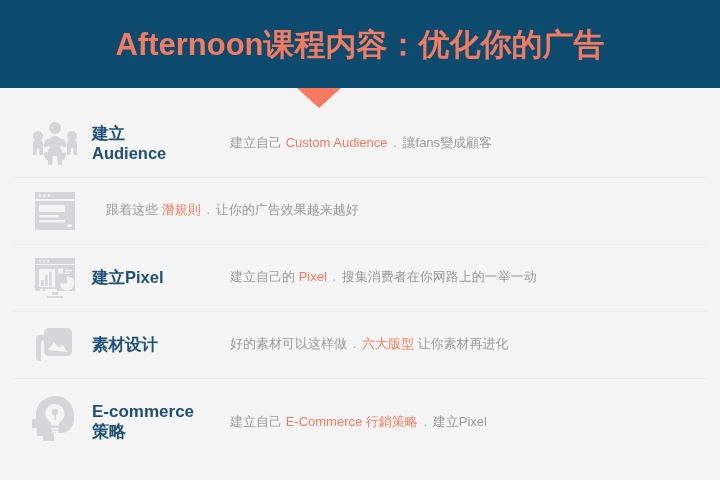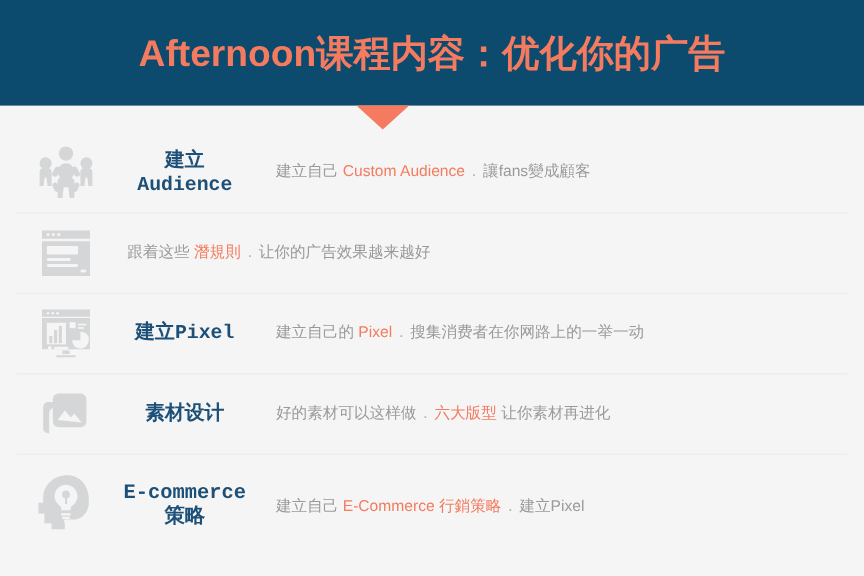--- a/index.html
+++ b/index.html
@@ -48,26 +48,25 @@
   }
 
   .icon-cell{
     width:74px;min-width:74px;
     display:flex;align-items:center;justify-content:center;
   }
   .icon-cell svg{display:block;}
 
   .label-cell{
     width:124px;min-width:124px;
-    text-align:center;
+    text-align:left;
     color:#1d5078;
     font-weight:bold;
     font-size:16.5px;
     line-height:1.18;
-    font-family:Liberation Mono, monospace;
   }
   .label-cell .l2{display:block;}
 
   .desc-cell{
     flex:1;
     color:#9a9a9a;
     font-size:13px;
     line-height:1.3;
     padding-left:14px;
     white-space:nowrap;

